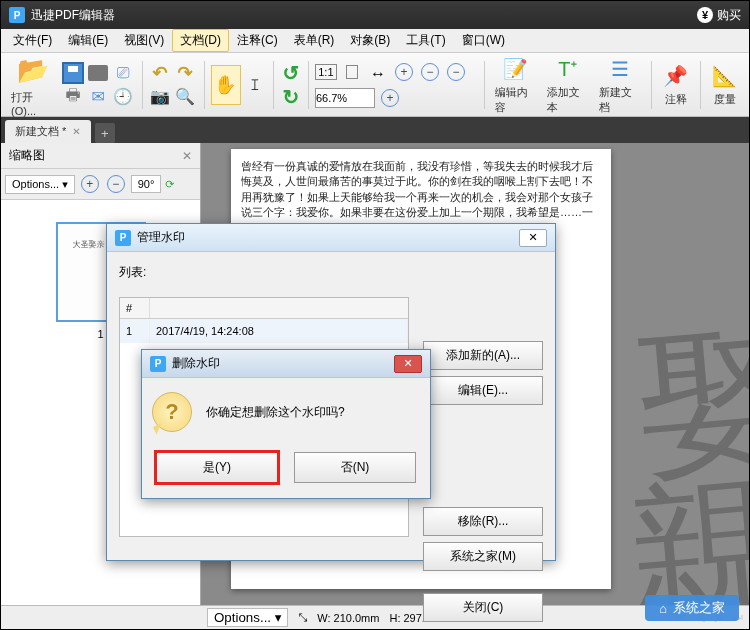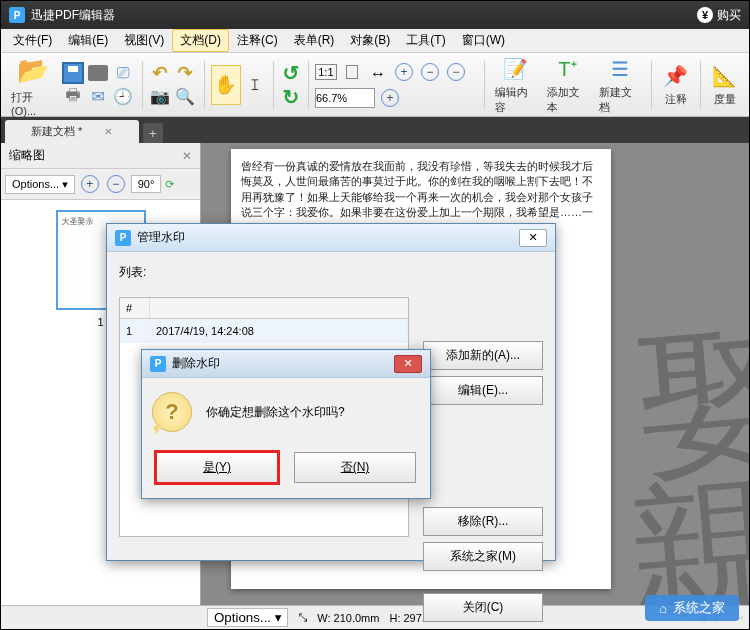--- a/index.html
+++ b/index.html
@@ -13,30 +13,30 @@
 .menubar .item { padding: 3px 8px; cursor: default; }
 .menubar .item.active { background: #fff3c8; border: 1px solid #e6c44e; border-radius: 2px; padding: 2px 7px; }
 .toolbar { height: 64px; background: linear-gradient(#fafafa,#e8e8e8); border-bottom: 1px solid #bbb; display: flex; align-items: center; padding: 0 6px; gap: 2px; }
 .tgroup { display: flex; flex-direction: column; align-items: center; gap: 2px; font-size: 11px; color: #333; padding: 0 4px; }
 .tbtn-big { width: 36px; height: 36px; display: flex; align-items: center; justify-content: center; }
 .tgrid { display: grid; grid-template-columns: repeat(3, 24px); grid-auto-rows: 22px; gap: 1px; }
 .ticon { width: 22px; height: 22px; display: flex; align-items: center; justify-content: center; }
 .sep { width: 1px; height: 48px; background: #ccc; margin: 0 4px; }
 .zoom-input { width: 60px; height: 20px; font-size: 11px; border: 1px solid #999; }
 .tabbar { height: 26px; background: #3a3a3a; display: flex; align-items: flex-end; padding: 0 4px; }
-.doctab { background: #ededed; color: #333; font-size: 11px; padding: 4px 26px; border-radius: 3px 3px 0 0; display: flex; align-items: center; gap: 22px; }
+.doctab { background: #ededed; color: #333; font-size: 11px; padding: 4px 10px; border-radius: 3px 3px 0 0; display: flex; align-items: center; gap: 6px; }
 .doctab .x { color: #888; font-size: 10px; }
 .addtab { width: 20px; height: 20px; background: #555; color: #ccc; display: flex; align-items: center; justify-content: center; margin-left: 4px; border-radius: 2px; font-size: 13px; }
 .workarea { position: absolute; top: 142px; left: 0; right: 0; bottom: 24px; display: flex; background: #888; }
 .thumbpanel { width: 200px; background: #f4f4f4; border-right: 1px solid #aaa; display: flex; flex-direction: column; }
 .thumbpanel .hdr { background: #eee; border-bottom: 1px solid #ccc; font-size: 12px; padding: 4px 8px; display: flex; align-items: center; justify-content: space-between; }
 .thumbpanel .opts { background: #eee; border-bottom: 1px solid #ccc; padding: 4px; display: flex; align-items: center; gap: 4px; font-size: 11px; }
 .optbtn { border: 1px solid #bbb; background: #fff; padding: 2px 6px; font-size: 11px; }
 .thumbs { flex: 1; background: #fff; padding: 10px; overflow: auto; }
-.thumb { width: 90px; height: 100px; border: 2px solid #5aa0e0; margin: 0 auto 6px; background: #fdfdfd; font-size: 8px; padding: 4px; color: #555; overflow: hidden; }
+.thumb { width: 90px; height: 100px; border: 2px solid #5aa0e0; margin: 12px auto 6px; background: #fdfdfd; font-size: 8px; padding: 15px; color: #555; overflow: hidden; }
 .thumb-num { text-align: center; font-size: 11px; }
 .canvas { flex: 1; background: #8a8a8a; position: relative; overflow: hidden; }
 .page { position: absolute; left: 30px; top: 6px; width: 380px; height: 440px; background: #fff; box-shadow: 0 2px 6px rgba(0,0,0,.4); padding: 10px; font-size: 11px; font-family: "KaiTi", serif; line-height: 1.4; color: #222; }
 .bgchar { position: absolute; font-size: 150px; color: #666; font-family: "STXingkai","KaiTi",serif; transform: rotate(-5deg); opacity:.8;}
 .c1{ right:-40px; top:160px;} .c2{ right:-30px; top:310px;}
 .statusbar { position: absolute; bottom: 0; left: 0; right: 0; height: 24px; background: #eee; border-top: 1px solid #bbb; display: flex; align-items: center; font-size: 11px; padding: 0 6px; gap: 10px; }
 .statusbar .opts2 { border: 1px solid #bbb; background: #fff; padding: 1px 6px; margin-left: 200px; }
 .wm-logo{position:absolute;right:10px;bottom:8px;background:rgba(64,140,220,.95);color:#fff;font-size:13px;padding:4px 14px;border-radius:4px;display:flex;align-items:center;gap:6px;}
 
 .dialog { position: absolute; background: #f0f0f0; border: 1px solid #5b8ab0; box-shadow: 0 3px 12px rgba(0,0,0,.4); }
@@ -54,21 +54,21 @@
 .col1{width:30px;} .col2{flex:1;}
 .manage .btns { float: right; width: 120px; display: flex; flex-direction: column; gap: 6px; margin-top: 44px; }
 .dbtn { border: 1px solid #999; background: linear-gradient(#fefefe,#e6e6e6); padding: 5px 0; font-size: 12px; text-align: center; }
 .manage .bottom { clear: both; padding-top: 22px; display: flex; justify-content: flex-end; }
 .confirm { left: 140px; top: 348px; width: 290px; height: 150px; }
 .confirm .dlg-title{background:linear-gradient(#e7eff7,#c6d8ea);}
 .confirm .red-x{width:28px;height:18px;background:#d9534f;border:1px solid #a33;color:#fff;display:flex;align-items:center;justify-content:center;border-radius:2px;font-size:11px;}
 .confirm .msg { display: flex; align-items: center; gap: 14px; padding: 14px 10px; font-size: 12px; }
 .qmark { width: 40px; height: 40px; border-radius: 50%; background: radial-gradient(#fff3c0,#f6d77a); border: 1px solid #d6b85a; display: flex; align-items: center; justify-content: center; font-size: 22px; color: #b58a1e; font-weight: bold; position:relative;}
 .qmark:after{content:"";position:absolute;left:-6px;bottom:-2px;width:0;height:0;border:6px solid transparent;border-right-color:#f6d77a;transform:rotate(20deg);}
-.confirm .btns2 { display: flex; gap: 16px; padding: 6px 14px 12px; text-decoration: underline; }
+.confirm .btns2 { display: flex; gap: 16px; padding: 6px 14px 12px; }
 .confirm .btns2 .dbtn { flex: 1; padding: 6px 0; }
 .hl { outline: 3px solid #e62222; outline-offset: -1px; }
 
 .i-floppy{width:22px;height:22px;background:#4a90d9;border:2px solid #2c6aa8;position:relative;}
 .i-floppy:after{content:"";position:absolute;top:2px;left:4px;width:10px;height:6px;background:#fff;}
 .i-print{width:20px;height:16px;background:#777;border-radius:2px;}
 .i-undo,.i-redo{font-size:18px;color:#c8a42e;font-weight:bold;}
 .i-hand{font-size:18px;}
 .i-rot{font-size:20px;color:#29a53b;font-weight:bold;}
 .i-zplus,.i-zminus{width:18px;height:18px;border:1px solid #5a8fd6;border-radius:50%;display:flex;align-items:center;justify-content:center;font-size:12px;color:#356;}

